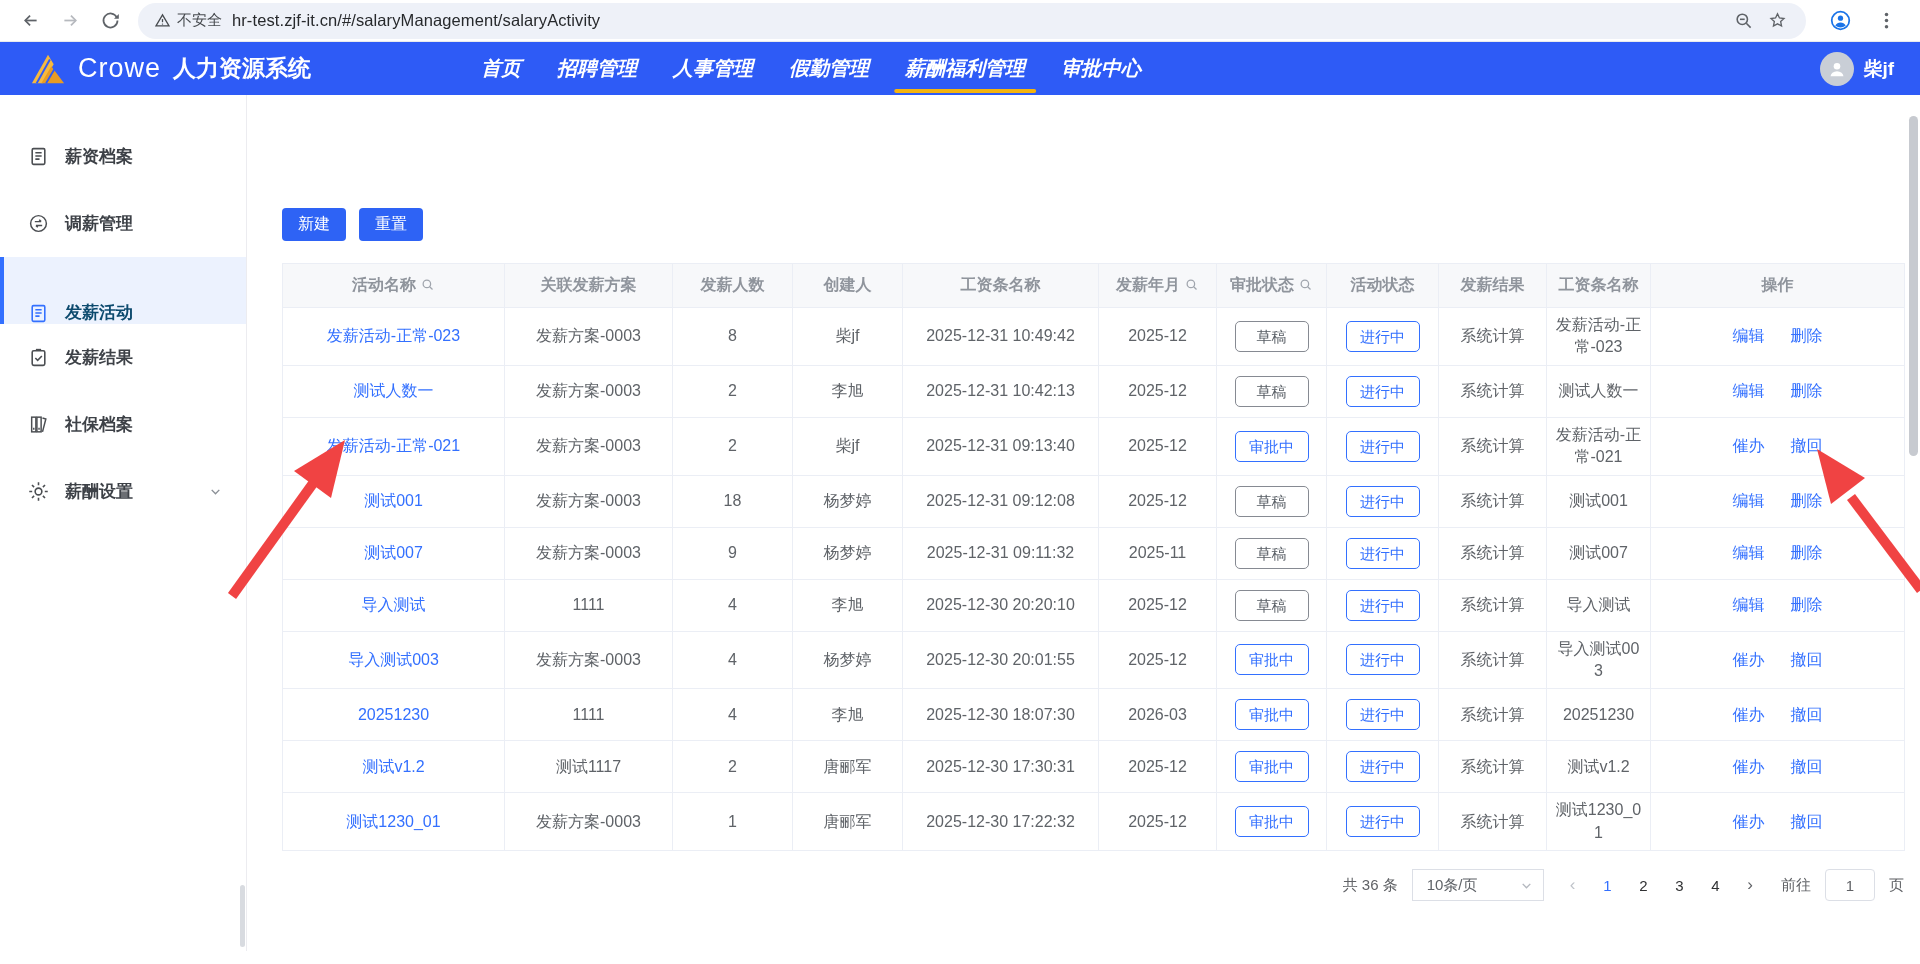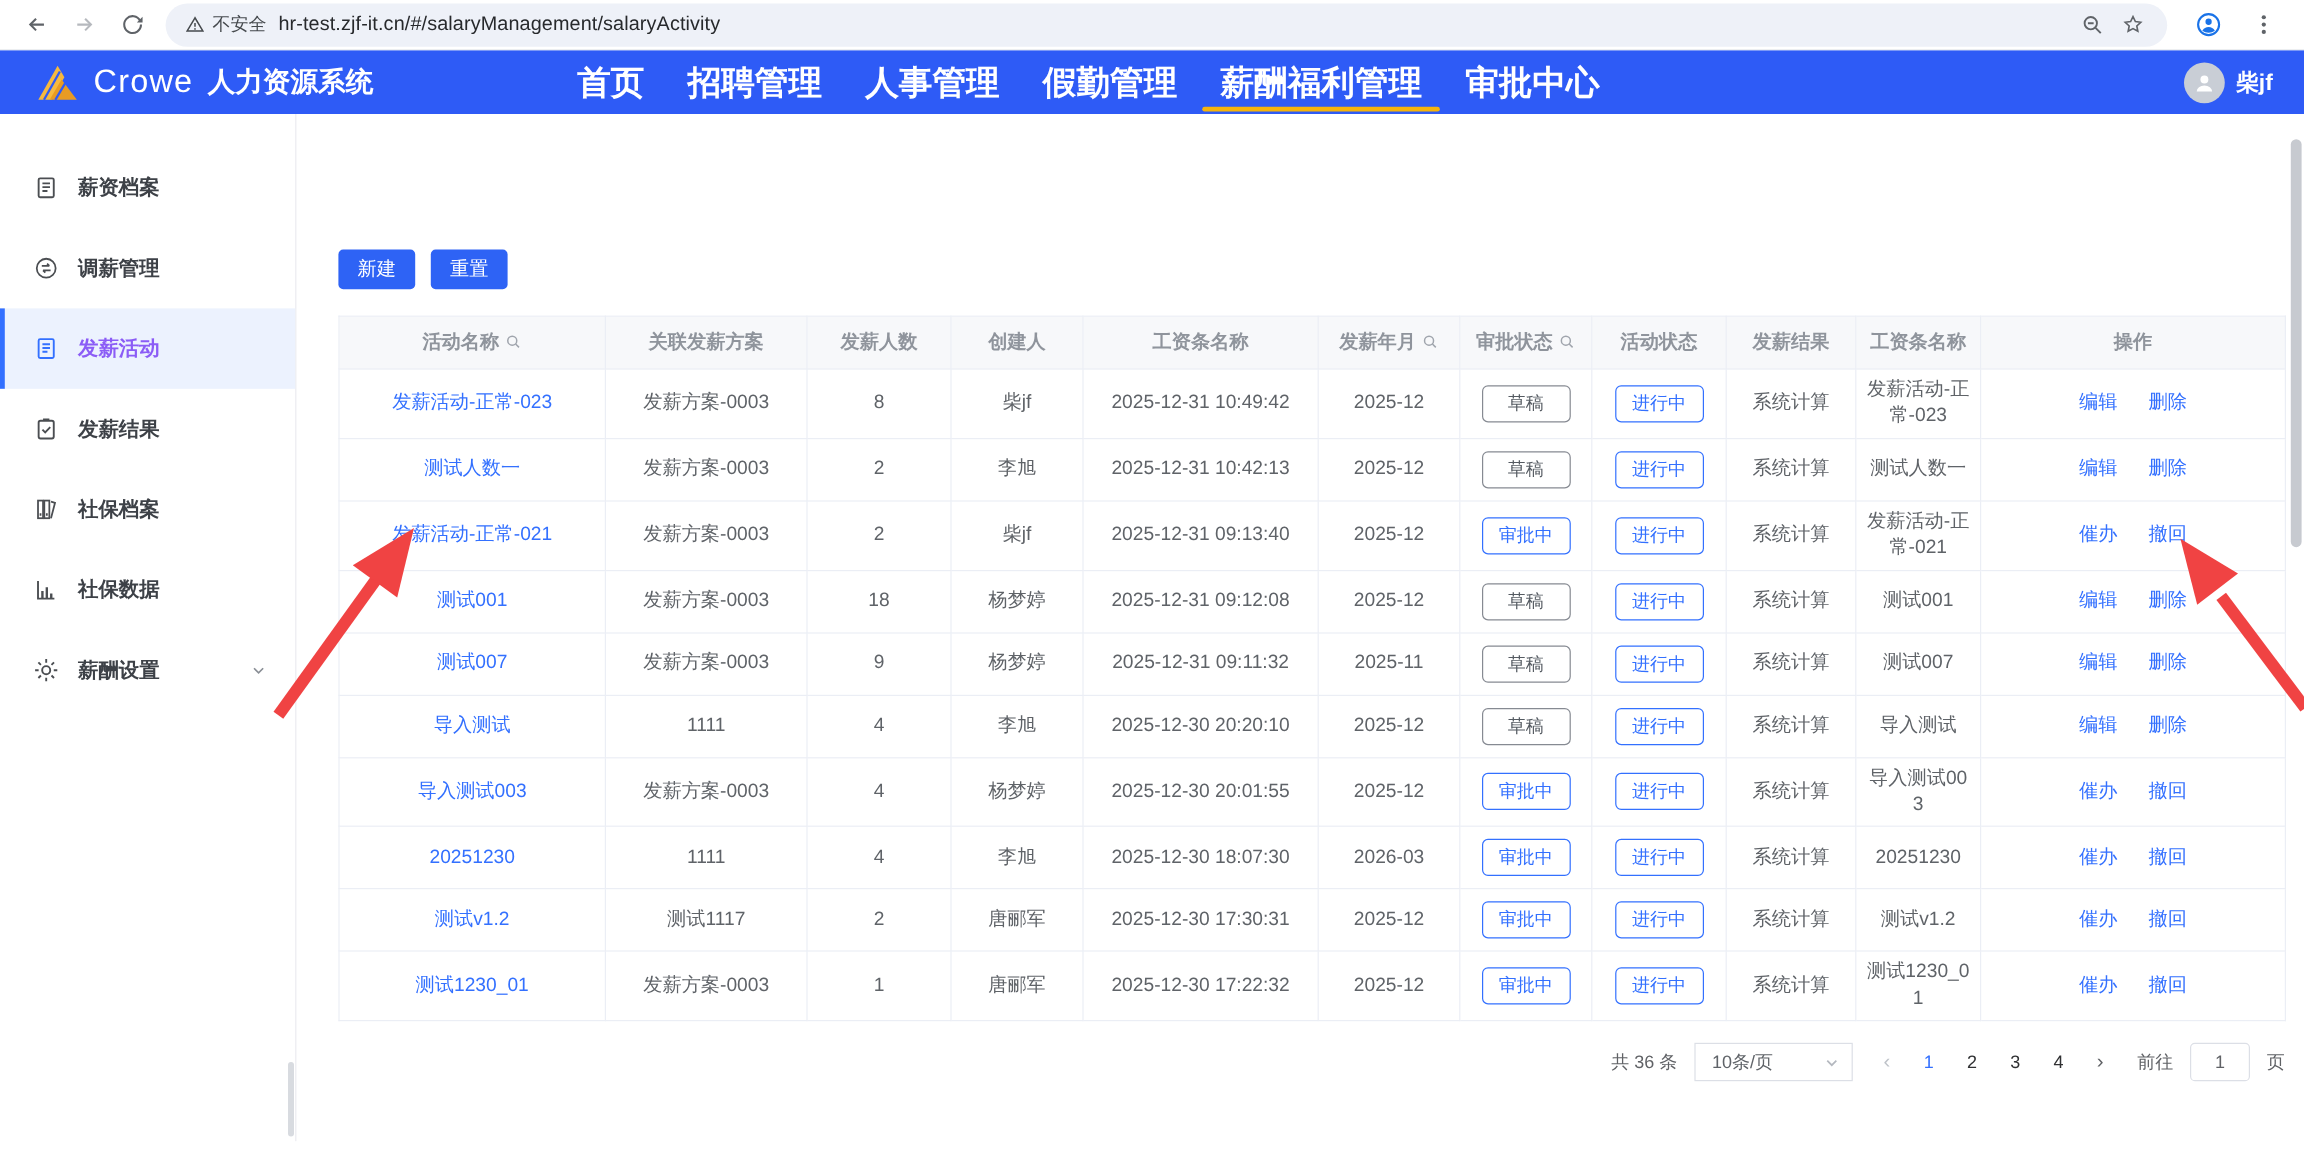--- a/index.html
+++ b/index.html
@@ -25,41 +25,41 @@
   .right-ics { display:flex; align-items:center; gap:6px; margin-right:4px; }
 
   
   .navbar { height:53px; background:#2e5bf6; display:flex; align-items:center;
     position:relative; }
   .logo-wrap { display:flex; align-items:center; gap:10px; margin-left:28px; }
   .logo-mark { width:40px; height:34px; }
   .brand { color:#fff; font-size:27px; letter-spacing:1px; font-weight:400; }
   .app-title { color:#fff; font-size:23px; font-weight:700; margin-left:2px; }
   .main-nav { display:flex; gap:36px; margin-left:170px; }
-  .nav-item { color:#fff; font-size:28px; font-weight:700; height:53px;
-    display:flex; align-items:center; position:relative; cursor:pointer; white-space:nowrap; }
+  .nav-item { color:#fff; font-size:20px; font-weight:700; height:53px;
+    display:flex; align-items:center; position:relative; cursor:pointer; white-space:nowrap;font-style:italic; }
   .nav-item.active::after { content:""; position:absolute; left:50%;
     transform:translateX(-50%); bottom:2px; width:118%; height:4px;
     background:#f5b40d; border-radius:2px; }
   .nav-user { margin-left:auto; margin-right:26px; display:flex; align-items:center;
     gap:9px; cursor:pointer; }
   .avatar { width:34px; height:34px; border-radius:50%; background:#c9ced6;
     display:flex; align-items:center; justify-content:center; overflow:hidden; }
   .avatar svg { width:22px; height:22px; }
   .user-name { color:#fff; font-size:19px; font-weight:700; }
 
   
   .layout { display:flex; height:856px; position:relative; }
   .sidebar { width:247px; flex:0 0 247px; background:#fff;
     border-right:1px solid #ececf0; padding-top:28px; position:relative;font-weight:bold; }
   .side-item { height:67px; display:flex; align-items:center; gap:16px;
     padding-left:28px; font-size:17px; color:#3d4147; cursor:pointer; position:relative; }
   .side-item svg { width:21px; height:21px; color:#4b4e52; flex:0 0 auto; }
-  .side-item.active { background:#ecf2fe; color:#8b5cf6; padding-left:24px;
-    border-left:4px solid #3370ff; }
+  .side-item.active { background:#ecf2fe; color:#0c4a6e; padding-left:24px;
+    border-left:4px solid #3370ff;align-items:flex-end; }
   .side-item.active svg { color:#3370ff; }
   .side-chevron { margin-left:auto; margin-right:24px; width:13px !important;
     height:13px !important; color:#8a8f96 !important; }
   .sidebar-thumb { position:absolute; left:240px; top:790px; width:5px; height:62px;
     background:#d8dbe0; border-radius:3px; }
 
   .content { flex:1; padding:65px 0 0 35px; position:relative; }
   .btn-row { display:flex; gap:13px; margin-bottom:22px; }
   .btn { height:33px; padding:0 16px; background:#2e63f5; color:#fff; border:none;
     border-radius:4px; font-size:16px; font-weight:500; cursor:pointer;
@@ -228,27 +228,20 @@
       <span>发薪结果</span>
     </div>
     <div class="side-item">
       <svg viewBox="0 0 20 20" stroke="currentColor" fill="none" stroke-width="1.4">
           <rect x="3.5" y="3" width="4" height="14"></rect>
           <rect x="8.5" y="3" width="4" height="14"></rect>
           <path d="M13.8 3.8l3.2 1-3.2 12.2"></path>
           <path d="M5.5 13v2M10.5 13v2"></path>
         </svg>
       <span>社保档案</span>
-    </div>
-    <div class="side-item">
-      <svg viewBox="0 0 20 20" stroke="currentColor" fill="none" stroke-width="1.5">
-          <path d="M3.5 3v14h13"></path>
-          <path d="M7 16.5v-5.5M10.5 16.5v-8.5M14 16.5v-3.5" stroke-width="1.9"></path>
-        </svg>
-      <span>社保数据</span>
     </div>
     <div class="side-item">
       <svg viewBox="0 0 20 20" stroke="currentColor" fill="none" stroke-width="1.5">
           <circle cx="10" cy="10" r="3.2"></circle>
           <path d="M16 10h2.8M14.2 14.2l2 2M10 16v2.8M5.8 14.2l-2 2M4 10H1.2M5.8 5.8l-2-2M10 4V1.2M14.2 5.8l2-2"></path>
         </svg>
       <span>薪酬设置</span>
       <svg class="side-chevron" viewBox="0 0 12 12" stroke="currentColor" fill="none" stroke-width="1.3">
           <path d="M2.5 4.5l3.5 3.5 3.5-3.5"></path>
         </svg>

